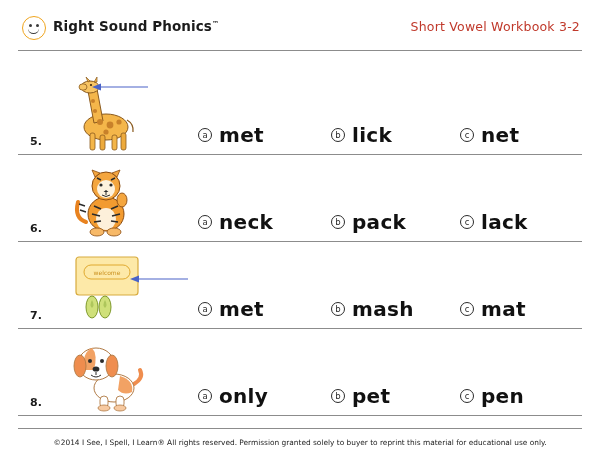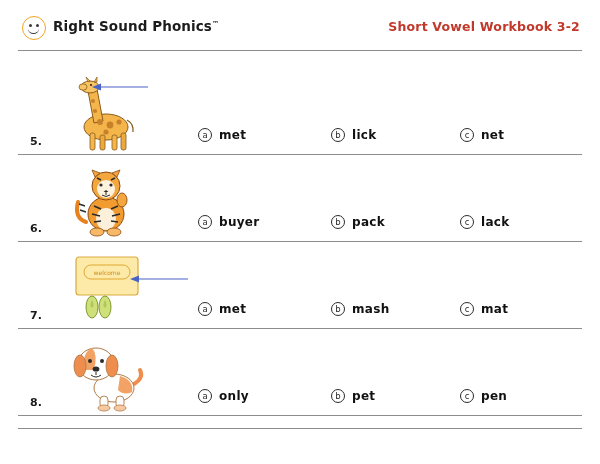--- a/index.html
+++ b/index.html
@@ -70,21 +70,21 @@
   .brand .tm {
     font-size: 7px;
     vertical-align: super;
     font-weight: bold;
   }
   .workbook-title {
     position: absolute;
     right: 20px;
     top: 5px;
     font-family: "DejaVu Sans", sans-serif;
-    font-weight: bold;
+    font-weight: normal;
     font-size: 12.5px;
     color: #c0392b;
     letter-spacing: 0.2px;
   }
   .header-rule {
     position: absolute;
     left: 18px;
     top: 50px;
     width: 564px;
     height: 1px;
@@ -149,21 +149,21 @@
     align-items: center;
     justify-content: center;
     font-size: 8.5px;
     font-family: "DejaVu Sans", sans-serif;
     color: #2b2b2b;
     margin-right: 7px;
     flex: 0 0 auto;
   }
   .word {
     font-family: "DejaVu Sans", sans-serif;
-    font-size: 12px;
+    font-size: 20px;
     font-weight: bold;
     color: #111111;
     letter-spacing: 0.3px;
     line-height: 1;
   }
 
   
   .footer-rule {
     position: absolute;
     left: 18px;
@@ -282,21 +282,21 @@
 
         <ellipse cx="58" cy="38" rx="5" ry="7" fill="#f4a63f" stroke="#8a4b10" stroke-width="0.9"></ellipse>
 
         <ellipse cx="33" cy="70" rx="7" ry="4" fill="#f7b968" stroke="#8a4b10" stroke-width="0.8"></ellipse>
         <ellipse cx="50" cy="70" rx="7" ry="4" fill="#f7b968" stroke="#8a4b10" stroke-width="0.8"></ellipse>
       </svg>
     </div>
     <div class="choices">
       <div class="choice c0">
         <span class="bullet">a</span>
-        <span class="word">buyer</span>
+        <span class="word">neck</span>
       </div>
       <div class="choice c1">
         <span class="bullet">b</span>
         <span class="word">pack</span>
       </div>
       <div class="choice c2">
         <span class="bullet">c</span>
         <span class="word">lack</span>
       </div>
     </div>
@@ -379,14 +379,15 @@
       </div>
       <div class="choice c2">
         <span class="bullet">c</span>
         <span class="word">pen</span>
       </div>
     </div>
     <div class="row-rule"></div>
   </div>
 
   <div class="footer-rule"></div>
+  <div class="footer-text">©2014  I See, I Spell, I Learn® All rights reserved. Permission granted solely to buyer to reprint this material for educational use only.</div>
 
 </div>
 
 </body></html>

